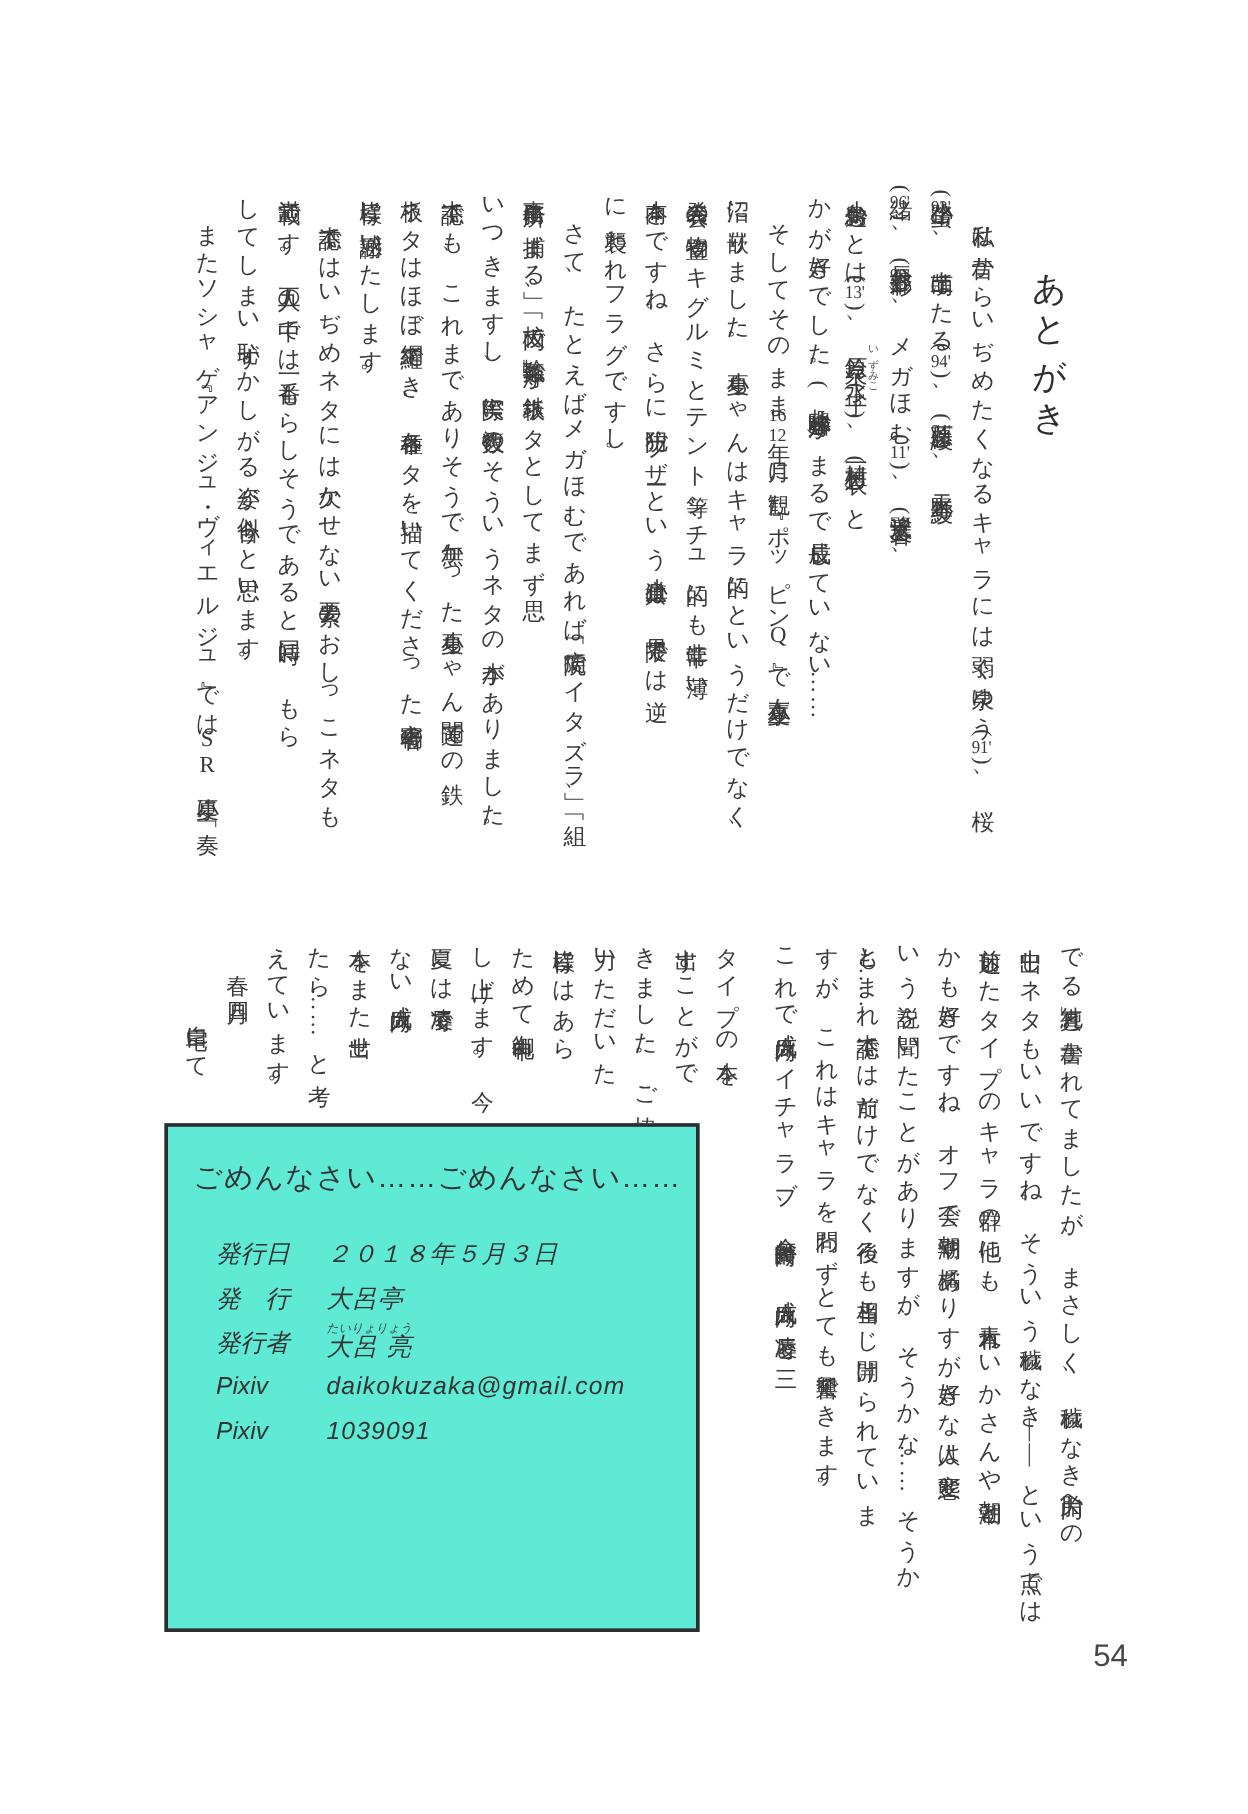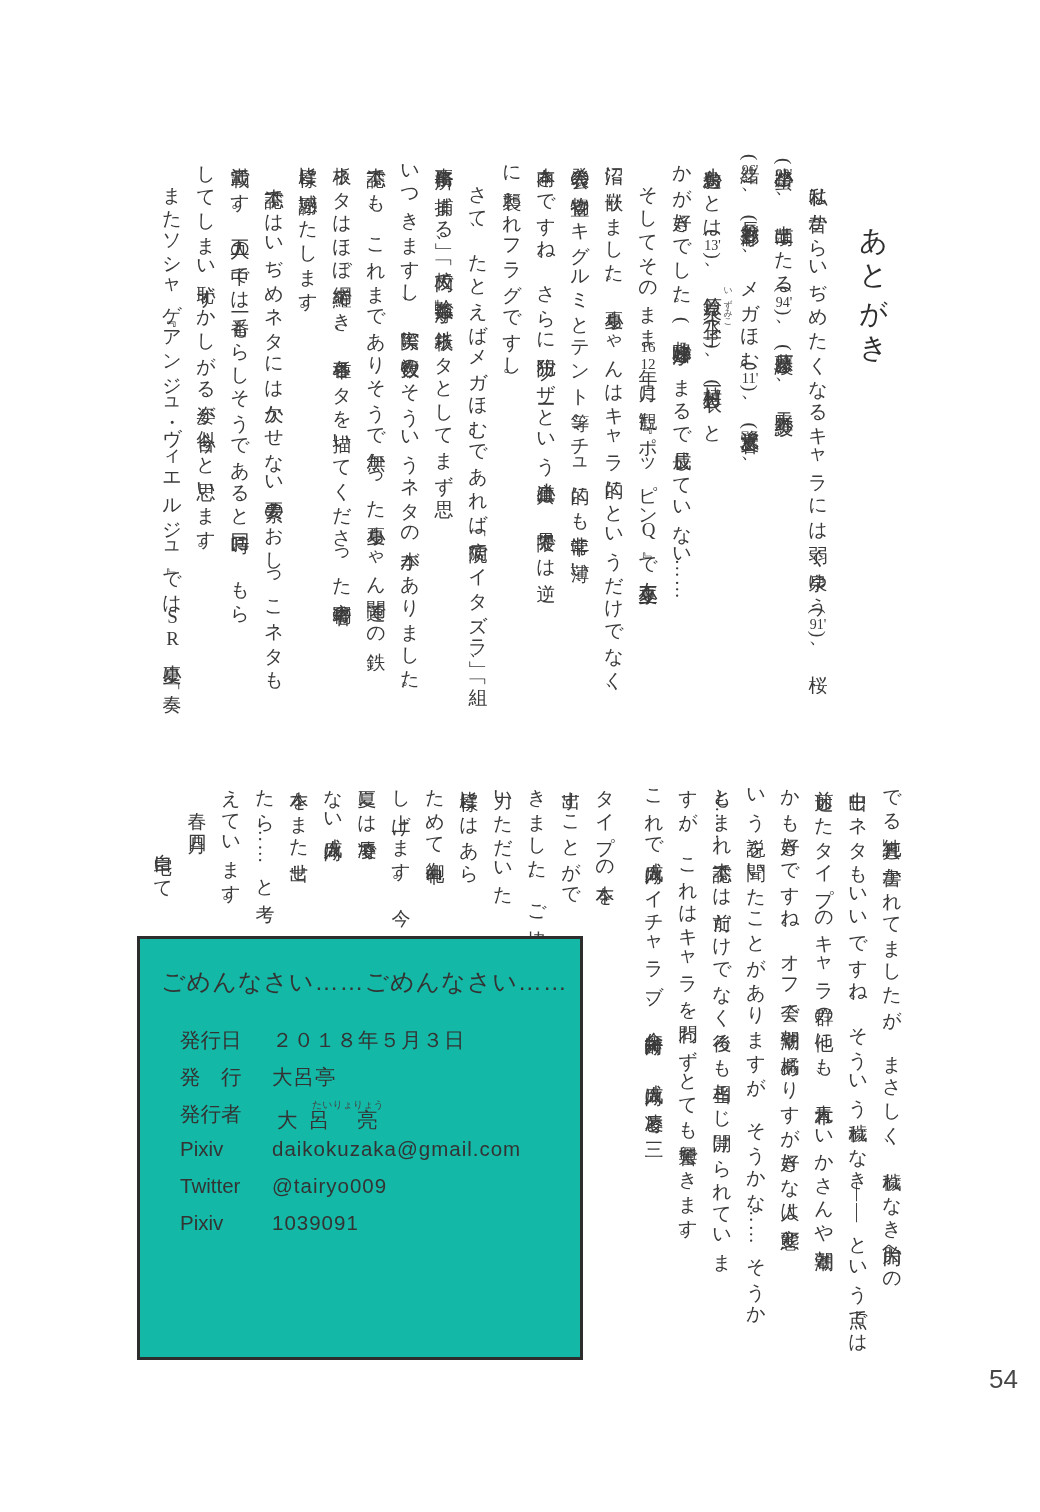--- a/index.html
+++ b/index.html
@@ -47,38 +47,38 @@
     font-size:15px;letter-spacing:0;
   }
   .upr{text-orientation:upright;letter-spacing:1px;}
   ruby rt{font-size:9px;letter-spacing:0;color:#5a5a5a;}
   
   .colophon{
     position:absolute;left:137px;top:936px;
     width:446px;height:424px;
     border:3px solid #2d2d2d;
     box-sizing:border-box;
-    background:#14b8a6;
+    background:#5eead4;
     font-family:"Liberation Sans","DejaVu Sans",sans-serif;
     color:#333333;
   }
   .c-head{
     margin:26px 0 0 21px;
     font-size:24px;letter-spacing:1px;line-height:33px;
     white-space:nowrap;
   }
   .c-rows{margin:28px 0 0 40px;}
-  .crow{display:flex;height:37px;font-size:20.5px;}
+  .crow{display:flex;align-items:center;height:37px;font-size:20.5px;font-style:italic;}
   .clabel{width:92px;flex:none;}
   .cvalue{letter-spacing:1px;white-space:nowrap;}
-  .cvalue ruby rt{font-size:10px;color:#444;margin-left:40px;}
+  .cvalue ruby rt{font-size:10px;color:#444;}
   .c-notice{margin:6px 0 0 18px;font-size:21px;letter-spacing:1px;}
   
   .pagenum{
-    position:absolute;left:989px;top:1364px;
+    position:absolute;left:911px;top:1364px;
     font-size:26px;color:#474747;
     font-family:"Liberation Sans","DejaVu Sans",sans-serif;
   }
 </style>
 </head>
 <body>
 
 <div class="page">
 
   <div class="upper">
@@ -146,24 +146,20 @@
       </div>
       <div class="crow">
         <span class="clabel">発行者</span>
         <span class="cvalue"><ruby>大呂 亮<rt>たいりょりょう</rt></ruby></span>
       </div>
       <div class="crow">
         <span class="clabel">Pixiv</span>
         <span class="cvalue">daikokuzaka@gmail.com</span>
       </div>
       <div class="crow">
-        <span class="clabel">Twitter</span>
-        <span class="cvalue">@tairyo009</span>
-      </div>
-      <div class="crow">
         <span class="clabel">Pixiv</span>
         <span class="cvalue">1039091</span>
       </div>
     </div>
   </div>
 
   <div class="pagenum">54</div>
 
 </div>
 

